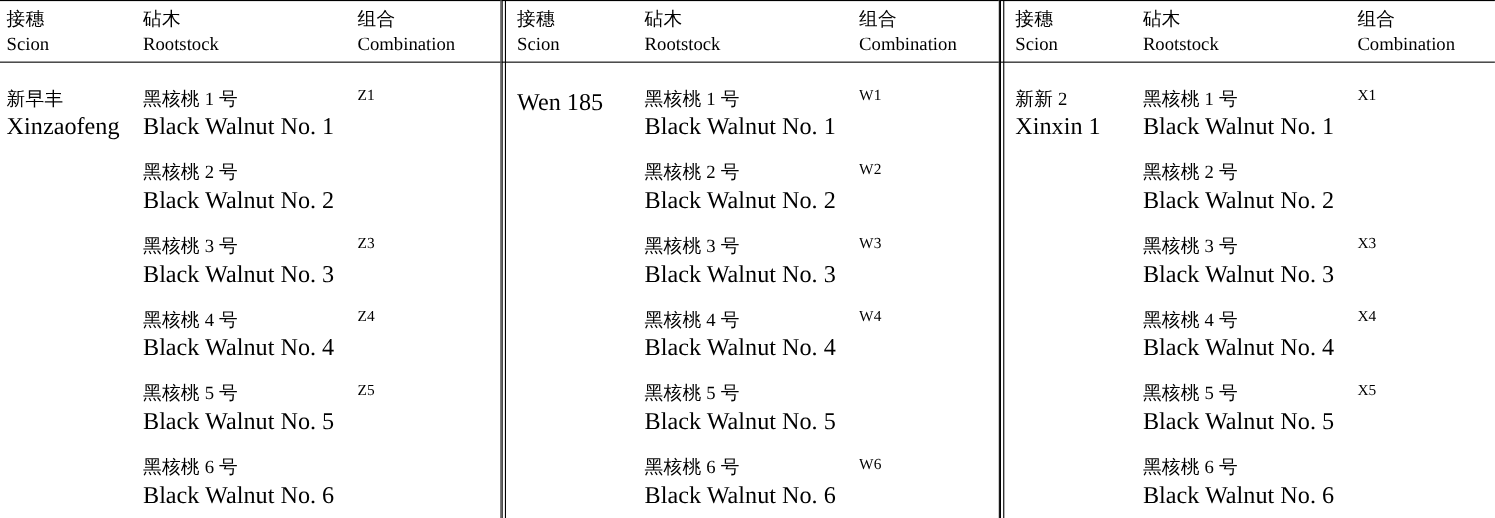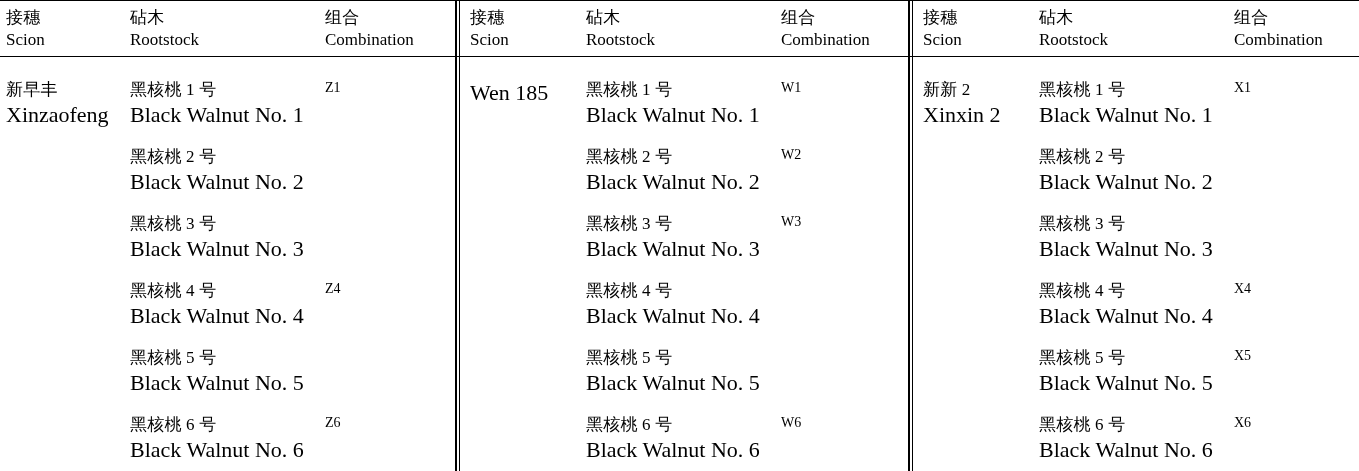--- a/index.html
+++ b/index.html
@@ -148,49 +148,52 @@
           <div class="en">Black Walnut No. 2</div>
         </div>
       </div>
 
       <div class="row data-row">
         <div class="cell c-scion"></div>
         <div class="cell c-rootstock">
           <div class="zh">黑核桃 3 号</div>
           <div class="en">Black Walnut No. 3</div>
         </div>
+        <div class="cell c-comb">
+          <div class="comb-val">Z3</div>
+        </div>
       </div>
 
       <div class="row data-row">
         <div class="cell c-scion"></div>
         <div class="cell c-rootstock">
           <div class="zh">黑核桃 4 号</div>
           <div class="en">Black Walnut No. 4</div>
         </div>
         <div class="cell c-comb">
           <div class="comb-val">Z4</div>
         </div>
       </div>
 
       <div class="row data-row">
         <div class="cell c-scion"></div>
         <div class="cell c-rootstock">
           <div class="zh">黑核桃 5 号</div>
           <div class="en">Black Walnut No. 5</div>
         </div>
+        <div class="cell c-comb">
+          <div class="comb-val">Z5</div>
+        </div>
       </div>
 
       <div class="row data-row">
         <div class="cell c-scion"></div>
         <div class="cell c-rootstock">
           <div class="zh">黑核桃 6 号</div>
           <div class="en">Black Walnut No. 6</div>
-        </div>
-        <div class="cell c-comb">
-          <div class="comb-val">Z6</div>
         </div>
       </div>
 
     </div>
   </div>
 
   <div class="panel panel-1">
     <div class="panel-head">
       <div class="row head">
         <div class="cell c-scion">
@@ -243,20 +246,23 @@
           <div class="comb-val">W3</div>
         </div>
       </div>
 
       <div class="row data-row">
         <div class="cell c-scion"></div>
         <div class="cell c-rootstock">
           <div class="zh">黑核桃 4 号</div>
           <div class="en">Black Walnut No. 4</div>
         </div>
+        <div class="cell c-comb">
+          <div class="comb-val">W4</div>
+        </div>
       </div>
 
       <div class="row data-row">
         <div class="cell c-scion"></div>
         <div class="cell c-rootstock">
           <div class="zh">黑核桃 5 号</div>
           <div class="en">Black Walnut No. 5</div>
         </div>
       </div>
 
@@ -289,21 +295,21 @@
           <div class="zh">组合</div>
           <div class="en">Combination</div>
         </div>
       </div>
     </div>
     <div class="panel-body">
 
       <div class="row data-row">
         <div class="cell c-scion">
           <div class="zh">新新 2</div>
-          <div class="en">Xinxin 2</div>
+          <div class="en">Xinxin 1</div>
         </div>
         <div class="cell c-rootstock">
           <div class="zh">黑核桃 1 号</div>
           <div class="en">Black Walnut No. 1</div>
         </div>
         <div class="cell c-comb">
           <div class="comb-val">X1</div>
         </div>
       </div>
 
@@ -314,20 +320,23 @@
           <div class="en">Black Walnut No. 2</div>
         </div>
       </div>
 
       <div class="row data-row">
         <div class="cell c-scion"></div>
         <div class="cell c-rootstock">
           <div class="zh">黑核桃 3 号</div>
           <div class="en">Black Walnut No. 3</div>
         </div>
+        <div class="cell c-comb">
+          <div class="comb-val">X3</div>
+        </div>
       </div>
 
       <div class="row data-row">
         <div class="cell c-scion"></div>
         <div class="cell c-rootstock">
           <div class="zh">黑核桃 4 号</div>
           <div class="en">Black Walnut No. 4</div>
         </div>
         <div class="cell c-comb">
           <div class="comb-val">X4</div>
@@ -344,21 +353,18 @@
           <div class="comb-val">X5</div>
         </div>
       </div>
 
       <div class="row data-row">
         <div class="cell c-scion"></div>
         <div class="cell c-rootstock">
           <div class="zh">黑核桃 6 号</div>
           <div class="en">Black Walnut No. 6</div>
         </div>
-        <div class="cell c-comb">
-          <div class="comb-val">X6</div>
-        </div>
       </div>
 
     </div>
   </div>
 
 </div>
 
 </body></html>

